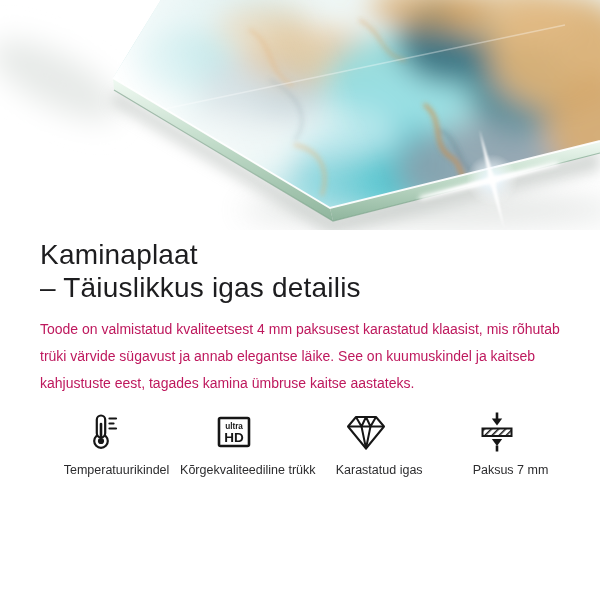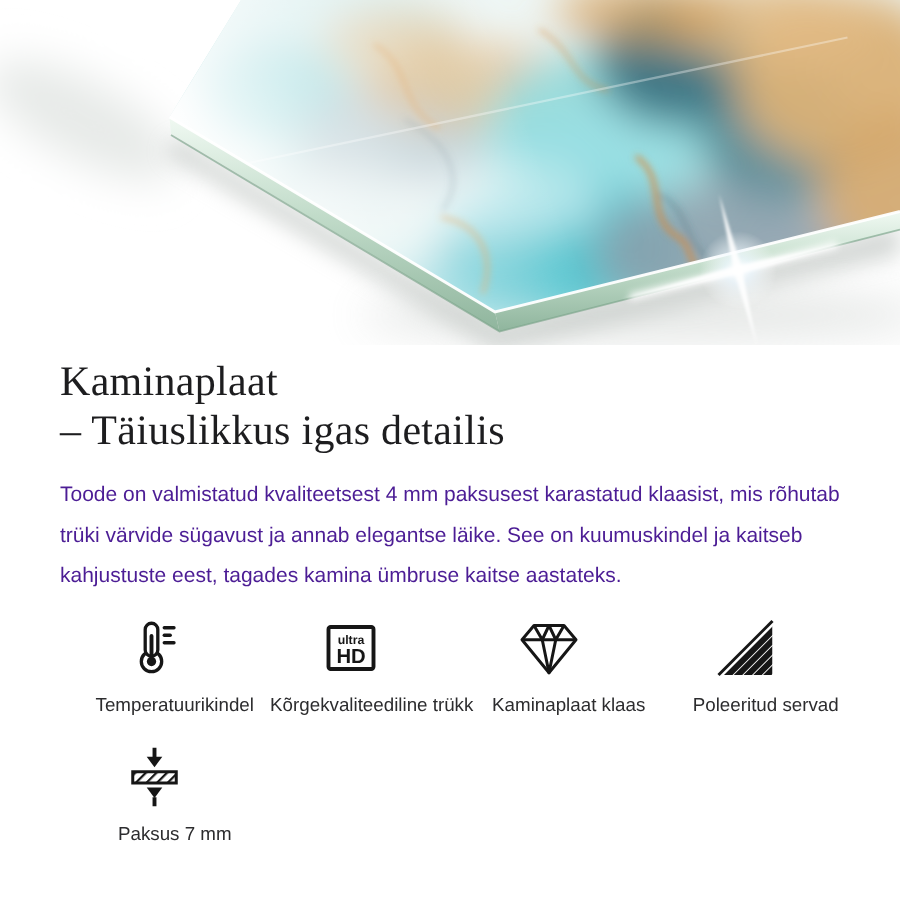--- a/index.html
+++ b/index.html
@@ -8,35 +8,35 @@
     background: #ffffff;
     font-family: "Liberation Sans", sans-serif;
     overflow: hidden;
     color: #2c2c2e;
   }
   .hero { position: relative; width: 600px; height: 230px; background: #ffffff; }
   .hero svg { display: block; }
 
   h1 {
     margin: 8px 40px 0;
-    font-family: Liberation Serif, serif;
+    font-family: Liberation Sans, sans-serif;
     font-weight: 500;
     font-size: 28px;
     line-height: 33px;
     color: #1d1d1f;
     letter-spacing: 0.2px;
   }
   h1 .line { display: block; }
 
   .description {
     margin: 12px 40px 0;
     max-width: 532px;
     font-size: 14px;
     line-height: 27px;
-    color: #4c1d95;
+    color: #be185d;
   }
 
   .features {
     margin: 12px 40px 0;
     width: 520px;
     display: flex;
     flex-wrap: wrap;
     justify-content: space-between;
     row-gap: 17px;
   }
@@ -199,43 +199,23 @@
 
   <div class="feature">
     <div class="icon-wrap">
       <svg width="46" height="42" viewBox="0 0 46 42" fill="none" stroke="#161616" stroke-width="2" stroke-linejoin="round">
         <path d="M13,6 L33,6 L41,15.5 L23,37.5 L5,15.5 Z"></path>
         <path d="M5,15.5 L41,15.5"></path>
         <path d="M13,6 L18.5,15.5 L23,6 L27.5,15.5 L33,6"></path>
         <path d="M18.5,15.5 L23,37.5 L27.5,15.5"></path>
       </svg>
     </div>
-    <div class="label">Kaminaplaat klaas</div>
-  </div>
-
-  <div class="feature">
-    <div class="icon-wrap">
-      <svg width="46" height="44" viewBox="0 0 46 44">
-        <defs>
-            <clipPath id="triClip">
-              <polygon points="5,40 41,40 41,4"></polygon>
-            </clipPath>
-          </defs>
-        <line x1="5" y1="40" x2="41" y2="4" stroke="#161616" stroke-width="2"></line>
-        <g clip-path="url(#triClip)" stroke="#161616" stroke-width="4">
-          <line x1="7.5" y1="44" x2="51.5" y2="0"></line>
-          <line x1="14" y1="44" x2="58" y2="0"></line>
-          <line x1="20.5" y1="44" x2="64.5" y2="0"></line>
-          <line x1="27" y1="44" x2="71" y2="0"></line>
-          <line x1="33.5" y1="44" x2="77.5" y2="0"></line>
-        </g>
-      </svg>
-    </div>
-    <div class="label">Poleeritud servad</div>
-  </div>
+    <div class="label">Karastatud igas</div>
+  </div>
+
 
   <div class="feature">
     <div class="icon-wrap">
       <svg width="44" height="46" viewBox="0 0 44 46">
         <defs>
           <pattern id="hatchP" width="5" height="5" patternUnits="userSpaceOnUse" patternTransform="rotate(45)">
             <rect width="5" height="5" fill="#ffffff"></rect>
             <line x1="0" y1="0" x2="0" y2="5" stroke="#161616" stroke-width="3"></line>
           </pattern>
         </defs>

